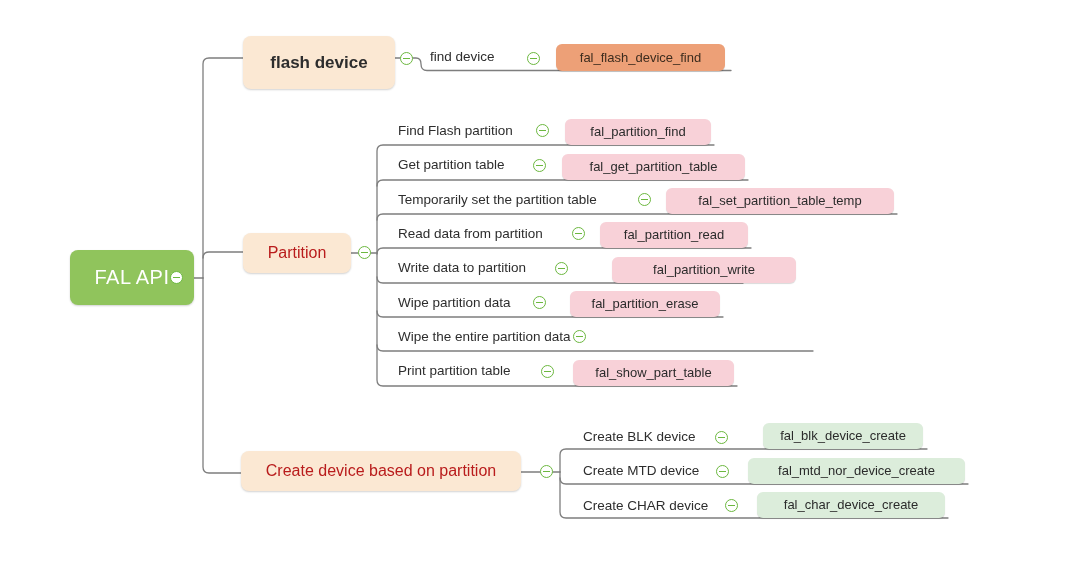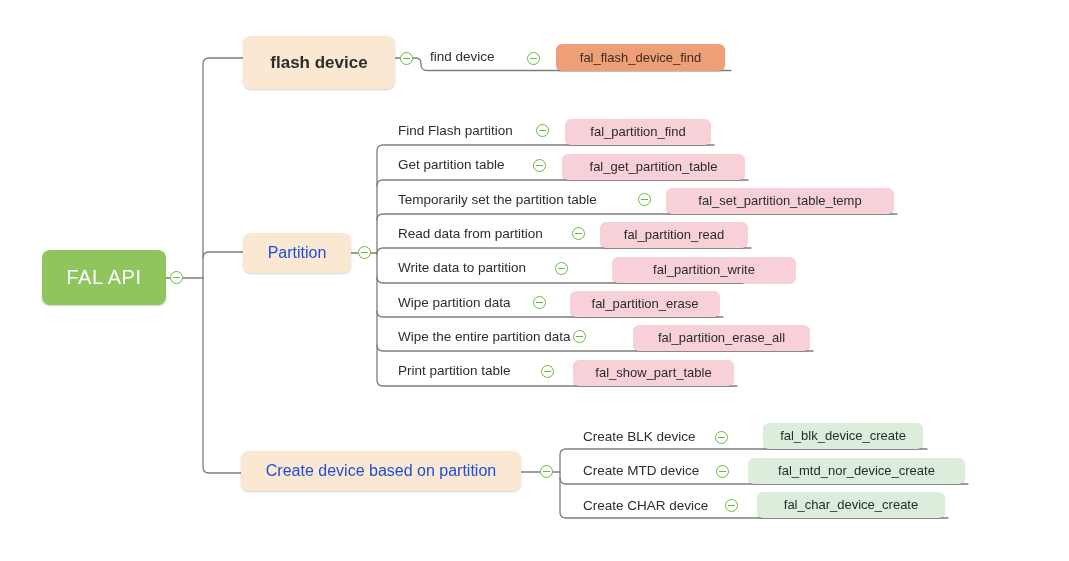--- a/index.html
+++ b/index.html
@@ -8,24 +8,24 @@
     font-family:"Liberation Sans","DejaVu Sans",sans-serif;
   }
   svg.connectors{position:absolute;left:0;top:0;pointer-events:none;}
   svg.connectors path{fill:none;stroke:#7e7e7e;stroke-width:1.3;stroke-linecap:round;}
 
   .topic{
     position:absolute;display:flex;align-items:center;justify-content:center;
     border-radius:8px;box-shadow:0 1px 2px rgba(0,0,0,0.18);
     color:#333333;white-space:nowrap;box-sizing:border-box;
   }
-  .topic.root{background:#90c45c;color:#ffffff;font-size:20px;font-weight:500;letter-spacing:0.5px;}
+  .topic.root{background:#90c45c;color:#ffffff;font-size:20px;font-weight:500;letter-spacing:0.5px;margin-left:28px;}
   .topic.peach{background:#fbe8d3;}
   .t-flash{font-size:17px;font-weight:600;color:#2d2d2d;}
-  .t-mid{font-size:16px;font-weight:500;color:#1d4ed8;}
+  .t-mid{font-size:16px;font-weight:500;color:#b91c1c;}
 
   .lbl{
     position:absolute;height:20px;line-height:20px;font-size:13.5px;color:#2d2d2d;
     white-space:nowrap;
   }
   .code{
     position:absolute;border-radius:6px;text-align:center;font-size:13px;color:#2b2b2b;
     white-space:nowrap;box-shadow:0 1px 1px rgba(0,0,0,0.15);box-sizing:border-box;
   }
   .code.orange{background:#eda077;color:#3d2c1e;}
@@ -101,21 +101,20 @@
   <div class="lbl" style="left:398px;top:258px">Write data to partition</div>
   <span class="minus" style="left:555px;top:262px"></span>
   <div class="code pink h26" style="left:612px;top:257px;width:184px">fal_partition_write</div>
 
   <div class="lbl" style="left:398px;top:293px">Wipe partition data</div>
   <span class="minus" style="left:533px;top:296px"></span>
   <div class="code pink h26" style="left:570px;top:291px;width:150px">fal_partition_erase</div>
 
   <div class="lbl" style="left:398px;top:327px">Wipe the entire partition data</div>
   <span class="minus" style="left:573px;top:330px"></span>
-  <div class="code pink h26" style="left:633px;top:325px;width:177px">fal_partition_erase_all</div>
 
   <div class="lbl" style="left:398px;top:361px">Print partition table</div>
   <span class="minus" style="left:541px;top:365px"></span>
   <div class="code pink h26" style="left:573px;top:360px;width:161px">fal_show_part_table</div>
 
   <div class="topic peach t-mid" style="left:241px;top:451px;width:280px;height:40px">Create device based on partition</div>
   <span class="minus" style="left:540px;top:465px"></span>
 
   <div class="lbl" style="left:583px;top:427px">Create BLK device</div>
   <span class="minus" style="left:715px;top:431px"></span>

